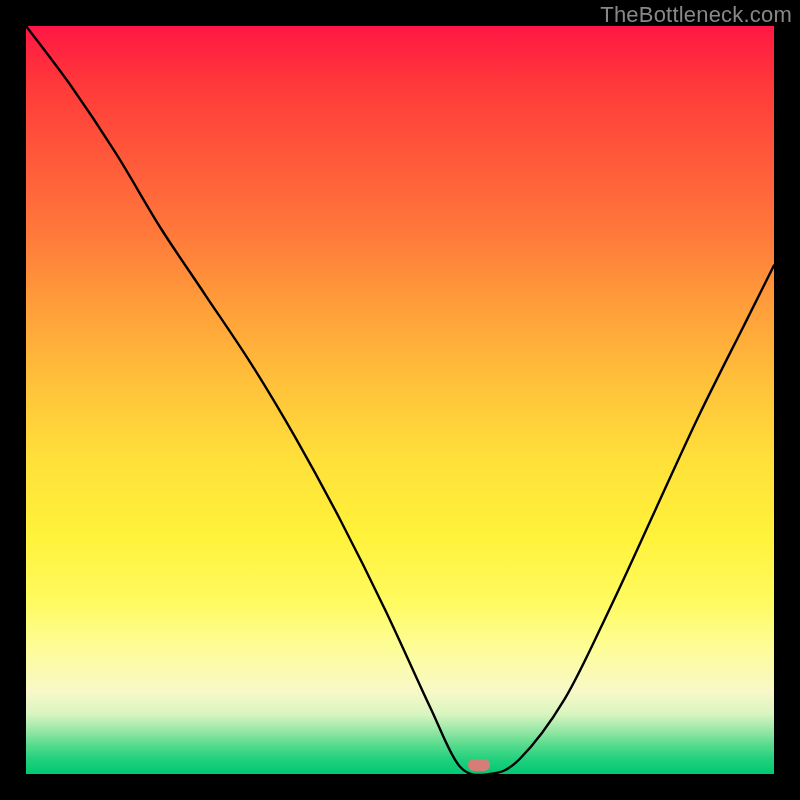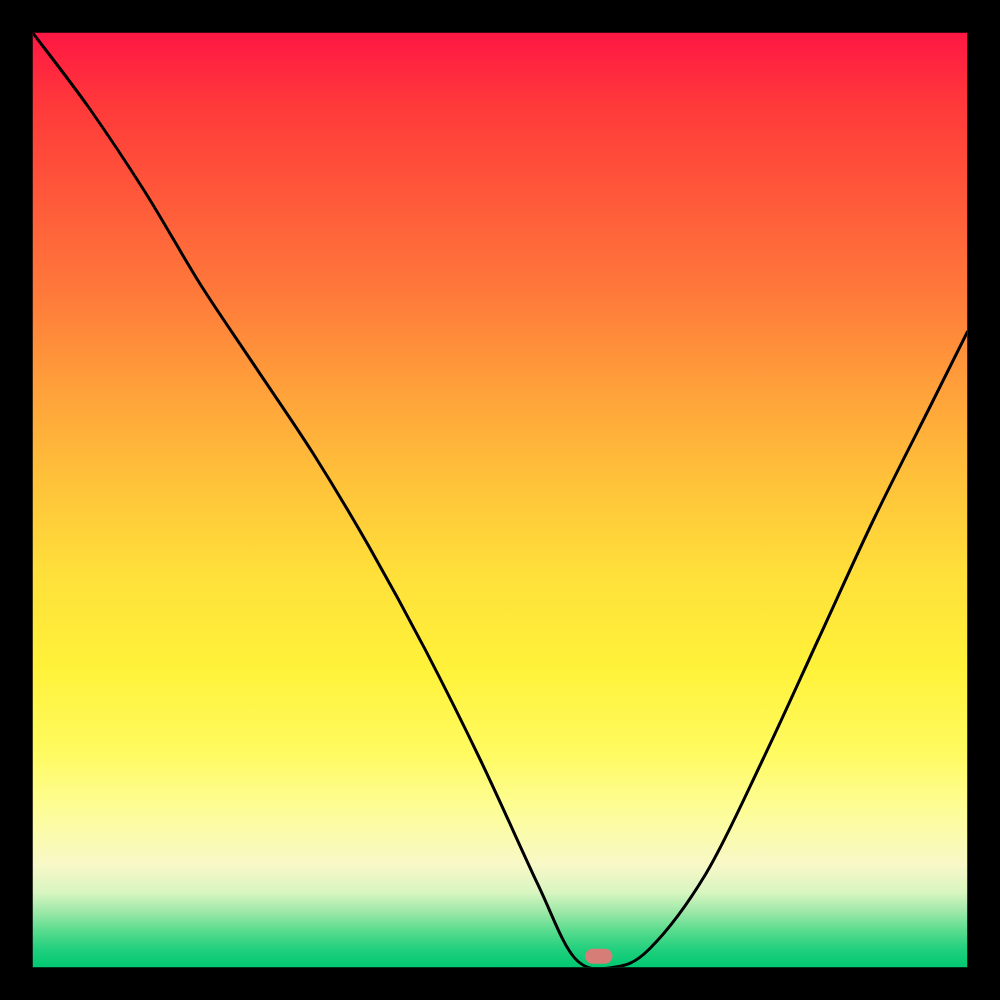--- a/index.html
+++ b/index.html
@@ -76,13 +76,14 @@
   <div class="plot">
     <div class="gradient"></div>
 
     <svg class="curve" viewBox="0 0 748 748" preserveAspectRatio="none">
       <path id="curve-path" fill="none" stroke="#000" stroke-width="2.4" stroke-linecap="round" stroke-linejoin="round" d="M 0.0 0.0 C 7.5 10.0, 29.9 38.6, 44.9 59.8 C 59.8 81.0, 74.8 103.5, 89.8 127.2 C 104.7 150.8, 119.7 178.3, 134.6 202.0 C 149.6 225.6, 164.6 246.8, 179.5 269.3 C 194.5 291.7, 209.4 312.9, 224.4 336.6 C 239.4 360.3, 254.3 385.2, 269.3 411.4 C 284.2 437.6, 299.2 465.0, 314.2 493.7 C 329.1 522.4, 344.1 552.3, 359.0 583.4 C 374.0 614.6, 391.5 654.5, 403.9 680.7 C 416.4 706.9, 423.9 729.3, 433.8 740.5 C 443.8 751.7, 453.8 749.2, 463.8 748.0 C 473.7 746.8, 481.2 745.5, 493.7 733.0 C 506.1 720.6, 523.6 698.1, 538.6 673.2 C 553.5 648.3, 568.5 614.6, 583.4 583.4 C 598.4 552.3, 613.4 518.6, 628.3 486.2 C 643.3 453.8, 658.2 420.1, 673.2 389.0 C 688.2 357.8, 705.6 324.1, 718.1 299.2 C 730.5 274.3, 743.0 249.3, 748.0 239.4"></path>
     </svg>
 
     <div id="marker" class="marker" style="width: 22px; height: 12px; left: 442.288px; top: 733.024px;"></div>
   </div>
 
+  <div class="watermark">TheBottleneck.com</div>
 </div>
 
 </body></html>

